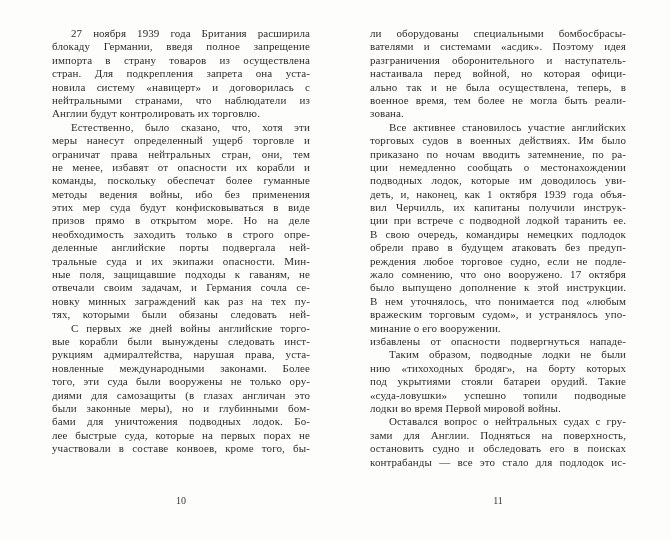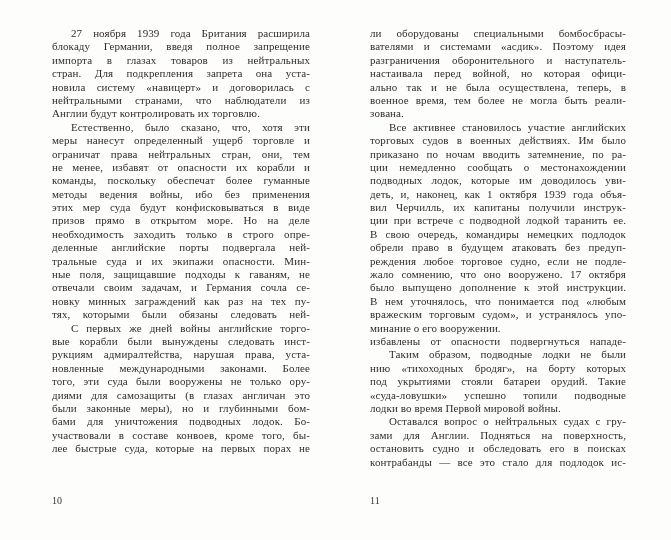--- a/index.html
+++ b/index.html
@@ -36,34 +36,35 @@
     white-space: nowrap;
     letter-spacing: 0.1px;
   }
   .line.end { text-align-last: left; }
   .line.indent { text-indent: 19px; }
   .page-number {
     position: absolute;
     top: 495px;
     color: #3a3532;
     font-size: 10px;
+    text-align: center;
   }
   .page-number.left  { left: 52px;  width: 258px; }
   .page-number.right { left: 370px; width: 256px; }
 </style>
 </head>
 <body>
 
 <div class="book-spread">
 
   <div>
     <div class="text-block left">
         <div class="line indent">27 ноября 1939 года Британия расширила</div>
         <div class="line">блокаду Германии, введя полное запрещение</div>
-        <div class="line">импорта в глазах товаров из нейтральных</div>
+        <div class="line">импорта в страну товаров из осуществлена</div>
         <div class="line">стран. Для подкрепления запрета она уста-</div>
         <div class="line">новила систему «навицерт» и договорилась с</div>
         <div class="line">нейтральными странами, что наблюдатели из</div>
         <div class="line end">Англии будут контролировать их торговлю.</div>
         <div class="line indent">Естественно, было сказано, что, хотя эти</div>
         <div class="line">меры нанесут определенный ущерб торговле и</div>
         <div class="line">ограничат права нейтральных стран, они, тем</div>
         <div class="line">не менее, избавят от опасности их корабли и</div>
         <div class="line">команды, поскольку обеспечат более гуманные</div>
         <div class="line">методы ведения войны, ибо без применения</div>
@@ -77,22 +78,22 @@
         <div class="line">новку минных заграждений как раз на тех пу-</div>
         <div class="line">тях, которыми были обязаны следовать ней-</div>
         <div class="line indent">С первых же дней войны английские торго-</div>
         <div class="line">вые корабли были вынуждены следовать инст-</div>
         <div class="line">рукциям адмиралтейства, нарушая права, уста-</div>
         <div class="line">новленные международными законами. Более</div>
         <div class="line">того, эти суда были вооружены не только ору-</div>
         <div class="line">диями для самозащиты (в глазах англичан это</div>
         <div class="line">были законные меры), но и глубинными бом-</div>
         <div class="line">бами для уничтожения подводных лодок. Бо-</div>
+        <div class="line">лее быстрые суда, которые на первых порах не</div>
         <div class="line">участвовали в составе конвоев, кроме того, бы-</div>
-        <div class="line">лее быстрые суда, которые на первых порах не</div>
       </div>
     <div class="page-number left">10</div>
   </div>
 
   <div>
     <div class="text-block right">
         <div class="line">ли оборудованы специальными бомбосбрасы-</div>
         <div class="line">вателями и системами «асдик». Поэтому идея</div>
         <div class="line">разграничения оборонительного и наступатель-</div>
         <div class="line">настаивала перед войной, но которая офици-</div>

